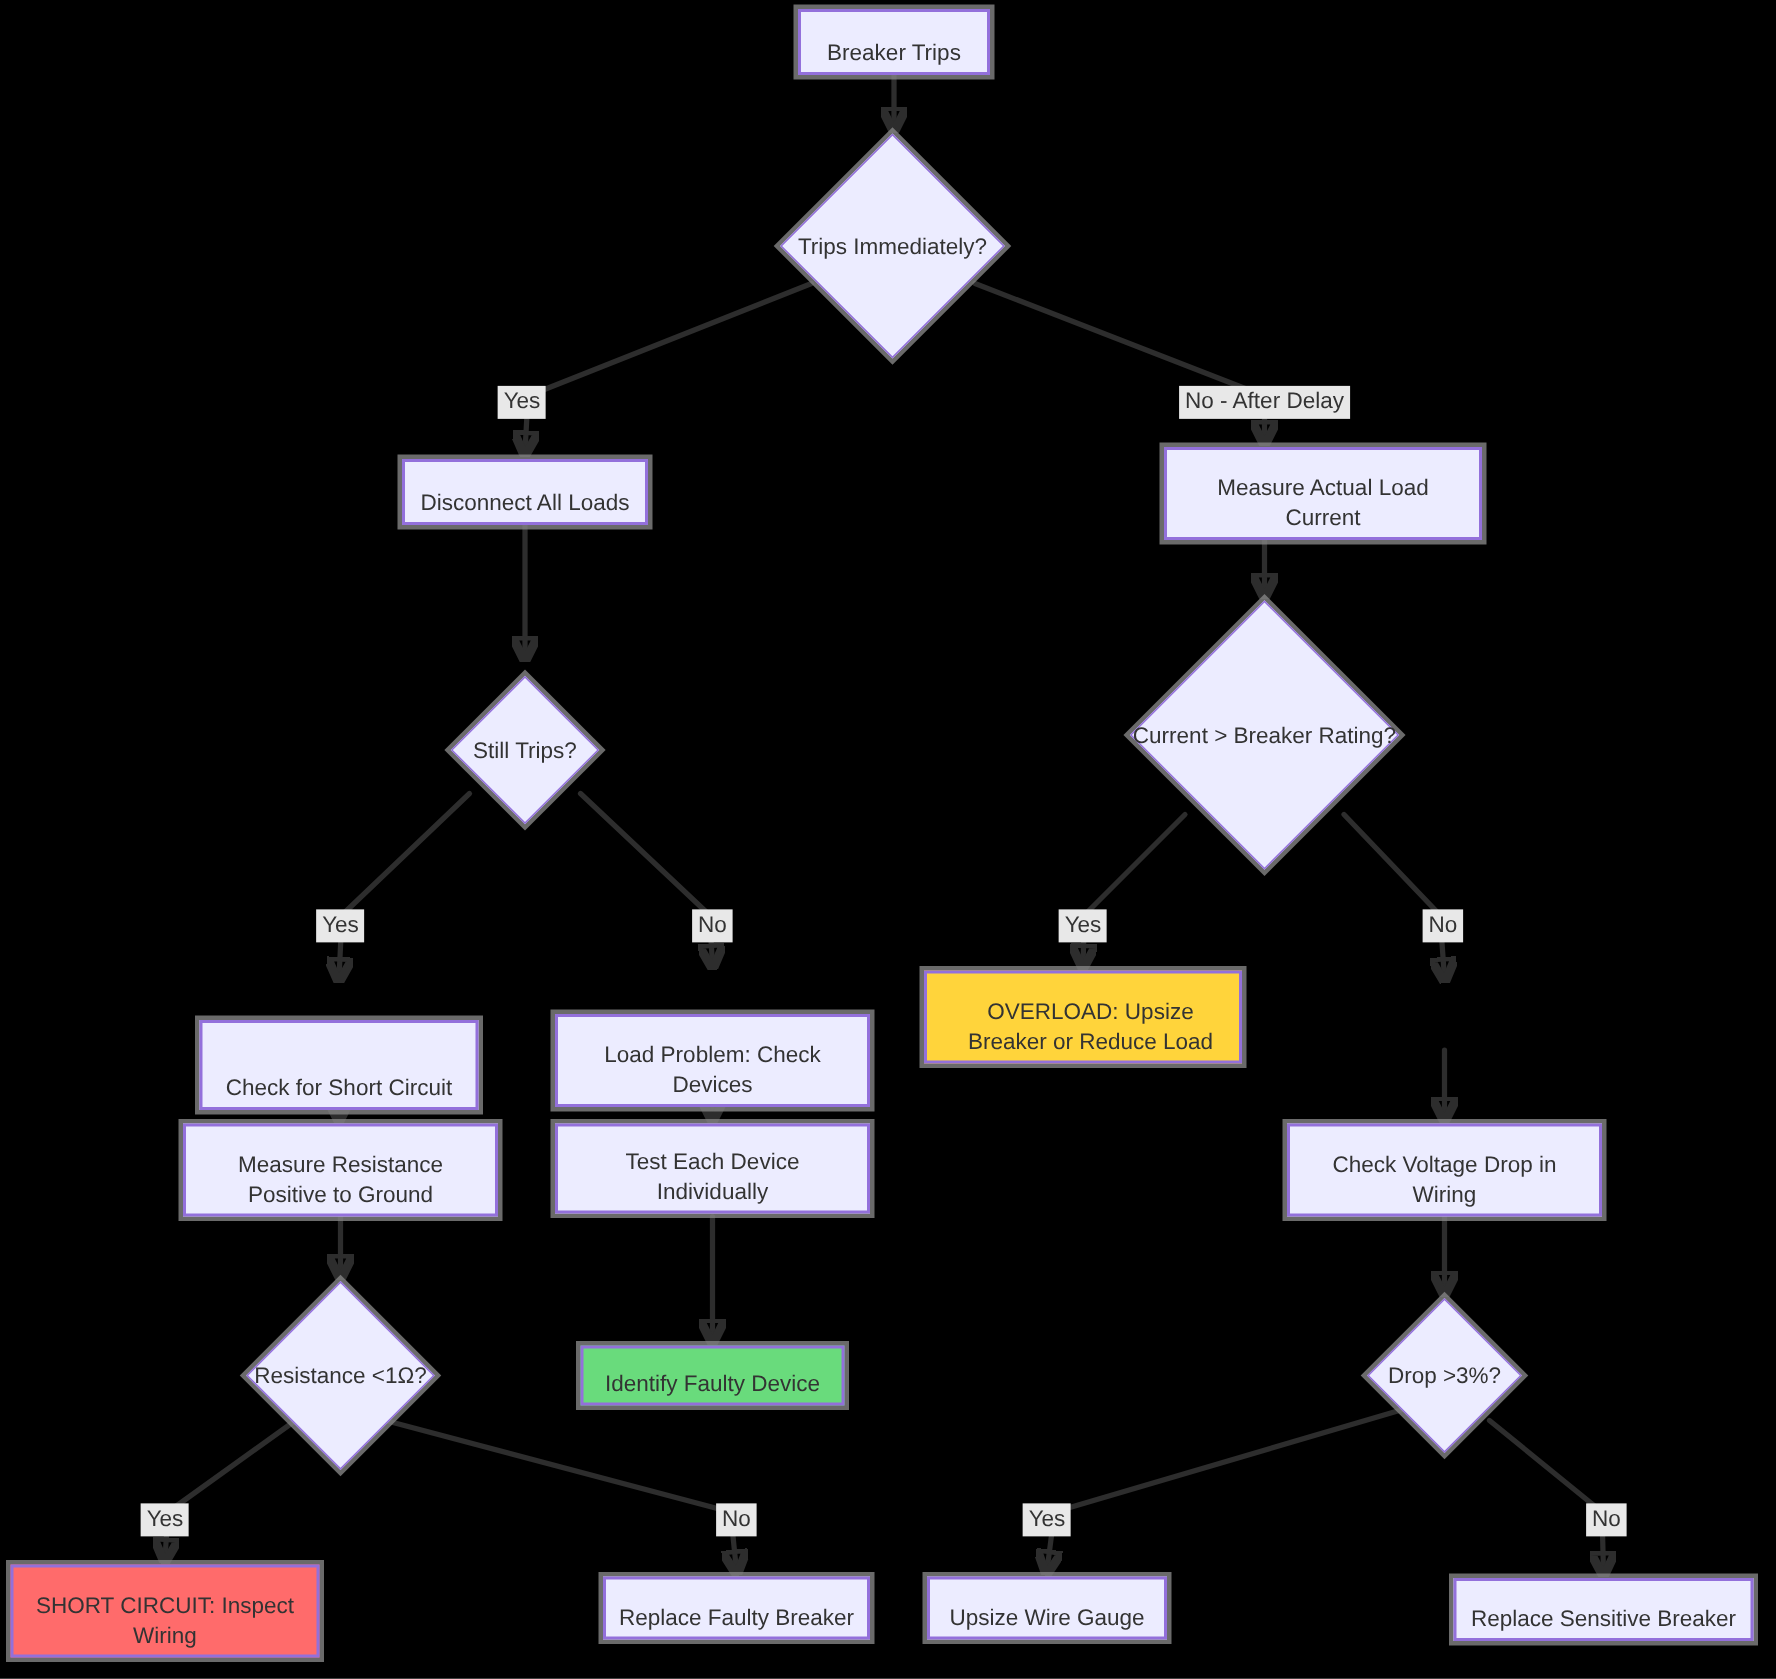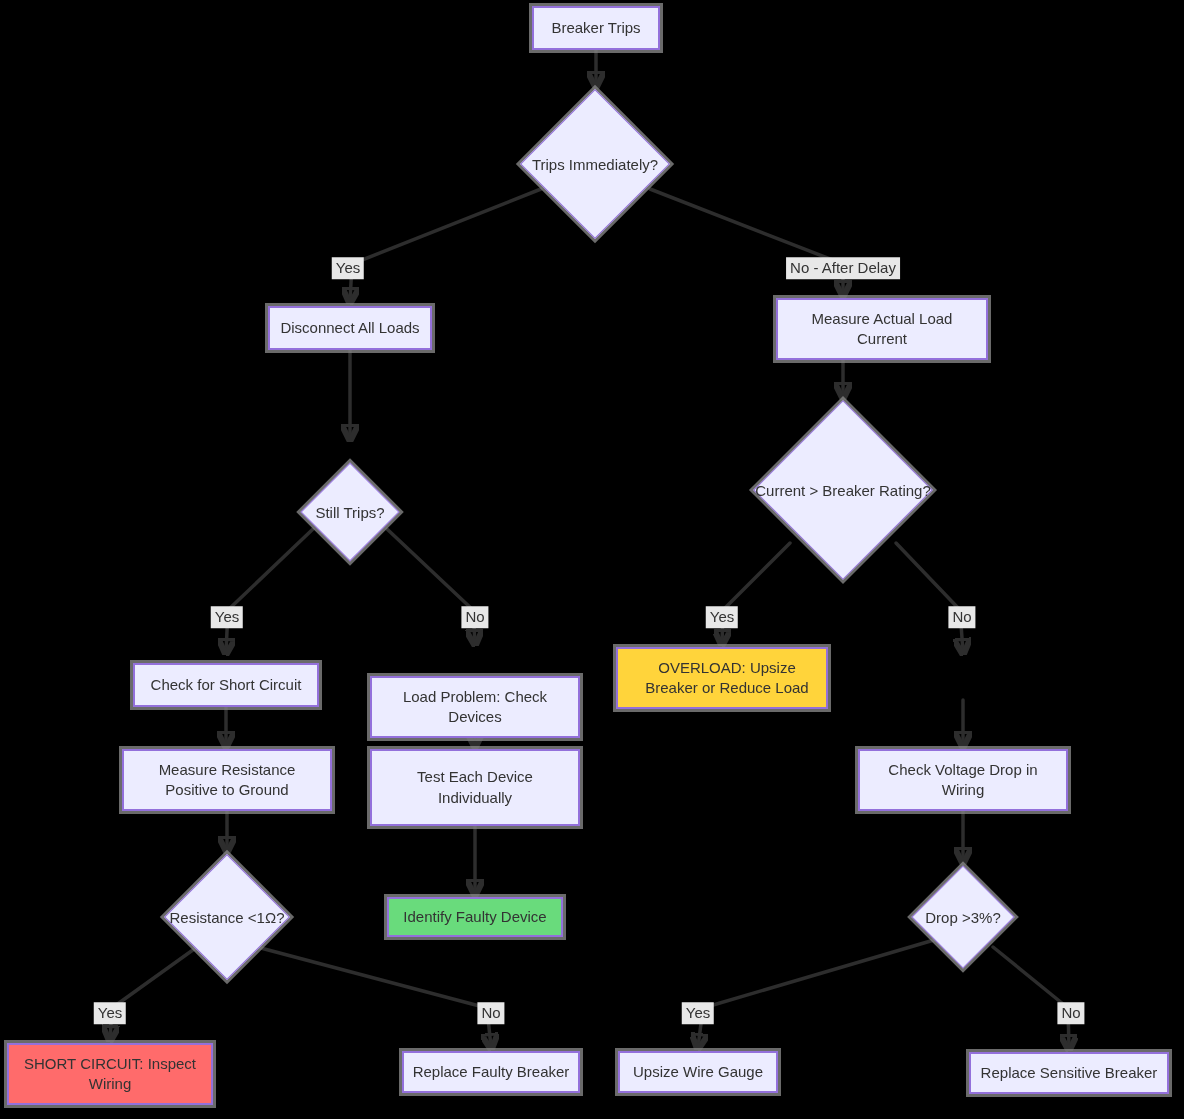--- a/index.html
+++ b/index.html
@@ -16,21 +16,21 @@
   .edges path{
     fill:none;
     stroke:var(--edge-stroke,#2d2d2d);
     stroke-width:3.5;
     stroke-linecap:round;
     stroke-linejoin:round;
   }
   .arrow-fill{fill:var(--edge-stroke,#2d2d2d);}
   .node{
     position:absolute;z-index:3;
-    display:flex;align-items:center;justify-content:center;
+    display:flex;align-items:flex-end;justify-content:center;
     text-align:center;
     background:var(--node-fill,#ECECFF);
     border:2px solid var(--node-border,#9370DB);
     box-shadow:0 0 0 3px var(--shadow-ring,rgba(133,133,133,0.8));
     box-sizing:border-box;
     line-height:1.35;
     padding:2px 8px;
   }
   .node.warning{background:var(--warning-fill,#FFD43B);padding-left:18px;}
   .node.success{background:var(--success-fill,#69DB7C);}
@@ -96,38 +96,38 @@
   </div>
 
   <div class="node" style="left:268px;top:306px;width:164px;height:44px">
     <span>Disconnect All Loads</span>
   </div>
 
   <div class="node" style="left:776px;top:298px;width:212px;height:62px">
     <span>Measure Actual Load Current</span>
   </div>
 
-  <div class="node" style="left:133px;top:663px;width:186px;height:44px">
+  <div class="node" style="left:133px;top:680px;width:186px;height:60px">
     <span>Check for Short Circuit</span>
   </div>
 
   <div class="node" style="left:370px;top:676px;width:210px;height:62px">
     <span>Load Problem: Check Devices</span>
   </div>
 
   <div class="node warning" style="left:616px;top:647px;width:212px;height:62px">
     <span>OVERLOAD: Upsize Breaker or Reduce Load</span>
   </div>
 
 
   <div class="node" style="left:122px;top:749px;width:210px;height:62px">
     <span>Measure Resistance Positive to Ground</span>
   </div>
 
-  <div class="node" style="left:370px;top:749px;width:210px;height:77px">
+  <div class="node" style="left:370px;top:749px;width:210px;height:60px">
     <span>Test Each Device Individually</span>
   </div>
 
   <div class="node" style="left:858px;top:749px;width:210px;height:62px">
     <span>Check Voltage Drop in Wiring</span>
   </div>
 
   <div class="node success" style="left:387px;top:897px;width:176px;height:40px">
     <span>Identify Faulty Device</span>
   </div>
@@ -146,21 +146,21 @@
 
   <div class="node" style="left:969px;top:1052px;width:200px;height:42px">
     <span>Replace Sensitive Breaker</span>
   </div>
 
   <div class="diamond" style="left:520px;top:89px;width:150px;height:150px">
     <div class="diamond-shape" style="width:106px;height:106px"></div>
     <span class="diamond-label">Trips Immediately?</span>
   </div>
 
-  <div class="diamond" style="left:300px;top:462px;width:100px;height:100px">
+  <div class="diamond" style="left:300px;top:450px;width:100px;height:100px">
     <div class="diamond-shape" style="width:70px;height:70px"></div>
     <span class="diamond-label">Still Trips?</span>
   </div>
 
   <div class="diamond" style="left:753px;top:400px;width:180px;height:180px">
     <div class="diamond-shape" style="width:127px;height:127px"></div>
     <span class="diamond-label">Current &gt; Breaker Rating?</span>
   </div>
 
   <div class="diamond" style="left:164px;top:854px;width:126px;height:126px">

